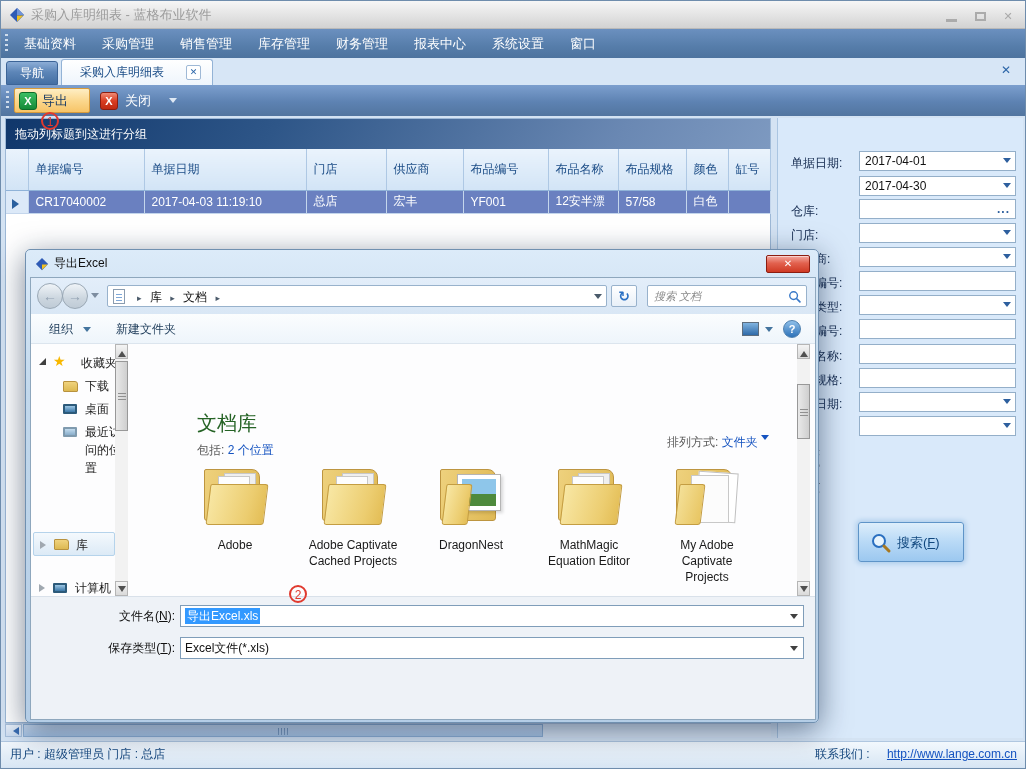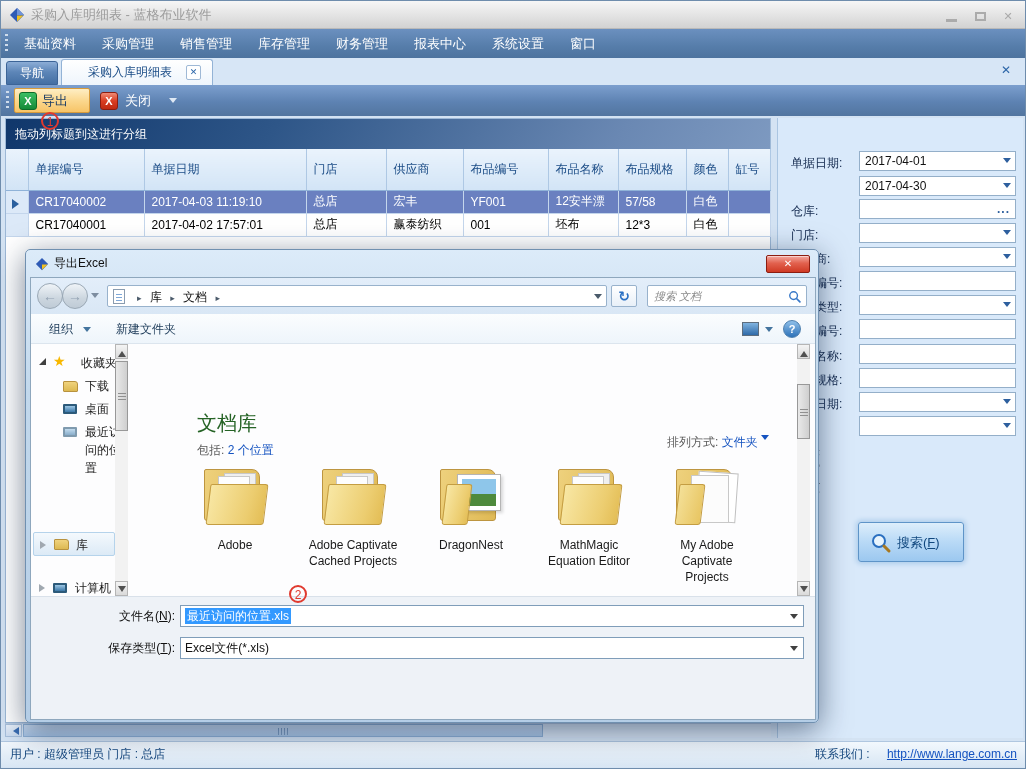--- a/index.html
+++ b/index.html
@@ -12,21 +12,21 @@
   .winctl{top:9px;width:26px;height:14px;text-align:center;color:#a9a9a9;font-size:11px;line-height:12px;}
   .minbar{left:7px;top:9px;width:11px;height:3px;background:#ababab;}
   .maxbox{left:8px;top:2px;width:11px;height:9px;border:2px solid #ababab;}
   
   .menubar{left:0;top:28px;width:1026px;height:29px;background:linear-gradient(#6b90bf,#567daa 60%,#4d739e);}
   .grip{width:3px;background:repeating-linear-gradient(#cfdcec 0 2px,transparent 2px 5px);}
   .mitem{display:inline-block;height:29px;line-height:29px;padding:0 13px;color:#fff;font-size:13px;}
   
   .tabstrip{left:0;top:57px;width:1026px;height:27px;background:#d7e6f6;}
   .tab-nav{left:5px;top:3px;width:52px;height:24px;border-radius:3px 3px 0 0;background:linear-gradient(#8cadd6,#5d86b8 45%,#446fa3);border:1px solid #3c6497;color:#fff;font-size:12px;text-align:center;line-height:22px;}
-  .tab-active{left:60px;top:1px;width:152px;height:26px;border-radius:3px 3px 0 0;background:linear-gradient(#ffffff,#eef5fc);border:1px solid #93b3d6;border-bottom:none;color:#174a85;font-size:12px;line-height:24px;padding-left:26px;}
+  .tab-active{left:60px;top:1px;width:152px;height:26px;border-radius:3px 3px 0 0;background:linear-gradient(#ffffff,#eef5fc);border:1px solid #93b3d6;border-bottom:none;color:#174a85;font-size:12px;line-height:24px;padding-left:18px;}
   .tab-x{left:124px;top:5px;width:15px;height:15px;background:#fff;border:1px solid #9fb9d6;border-radius:2px;color:#2c66a8;font-size:9px;font-weight:bold;text-align:center;line-height:13px;}
   .strip-x{left:1000px;top:5px;color:#2c66a8;font-size:12px;font-weight:bold;}
   
   .toolbar{left:0;top:84px;width:1026px;height:31px;background:linear-gradient(#7c9fce,#5d82b2 55%,#52759f);}
   .btn-export{left:13px;top:3px;width:76px;height:25px;background:linear-gradient(#feeec4,#fbd88f 50%,#f7c467);border:1px solid #d79b3c;border-radius:2px;}
   .xl-icon{left:4px;top:3px;width:18px;height:18px;background:linear-gradient(#3bbf63,#158a38);border:1px solid #0d6b28;border-radius:3px;color:#fff;font-size:11px;font-weight:bold;text-align:center;line-height:17px;}
   .btn-export span.lbl{position:absolute;left:27px;top:0;height:24px;line-height:24px;font-size:13px;color:#1a3c66;}
   .cl-icon{left:99px;top:7px;width:18px;height:18px;background:linear-gradient(#f08a74,#d93d22 50%,#bf2a12);border:1px solid #8c1d10;border-radius:3px;color:#fff;font-size:11px;font-weight:bold;text-align:center;line-height:17px;}
   .btn-close-lbl{left:124px;top:6px;height:20px;line-height:20px;color:#fff;font-size:13px;}
   .tri-down{width:0;height:0;border:4px solid transparent;border-top:5px solid #dfe9f4;}
@@ -195,32 +195,20 @@
         <td>CR17040002</td>
         <td>2017-04-03 11:19:10</td>
         <td>总店</td>
         <td>宏丰</td>
         <td>YF001</td>
         <td>12安半漂</td>
         <td>57/58</td>
         <td>白色</td>
         <td></td>
       </tr>
-      <tr>
-        <td class="ind"></td>
-        <td>CR17040001</td>
-        <td>2017-04-02 17:57:01</td>
-        <td>总店</td>
-        <td>赢泰纺织</td>
-        <td>001</td>
-        <td>坯布</td>
-        <td>12*3</td>
-        <td>白色</td>
-        <td></td>
-      </tr>
     </tbody>
       </table>
   </div>
   <div class="ab hscroll">
     <div class="ab harrow">
         <div class="tri-left"></div>
       </div>
     <div class="ab hthumb">
         <div class="ab ridges"></div>
       </div>
@@ -416,21 +404,21 @@
             </div>
           <div class="ab sbtn" style="top:237px">
               <div class="tri-dn"></div>
             </div>
         </div>
       </div>
 
       <div class="ab dfoot">
         <div class="ab flab" style="left:14px;top:8px"><span>文件名(</span><span class="key">N</span><span>):</span></div>
         <div class="ab ffield" style="top:8px">
-          <span class="hl">最近访问的位置.xls</span>
+          <span class="hl">导出Excel.xls</span>
           <span class="fcaret2"></span>
         </div>
         <div class="ab flab" style="left:14px;top:40px"><span>保存类型(</span><span class="key">T</span><span>):</span></div>
         <div class="ab ffield" style="top:40px">
           <span>Excel文件(*.xls)</span>
           <span class="fcaret2"></span>
         </div>
 
       </div>
     </div>

